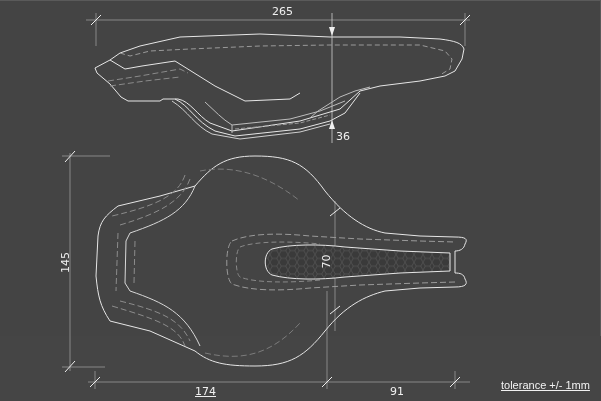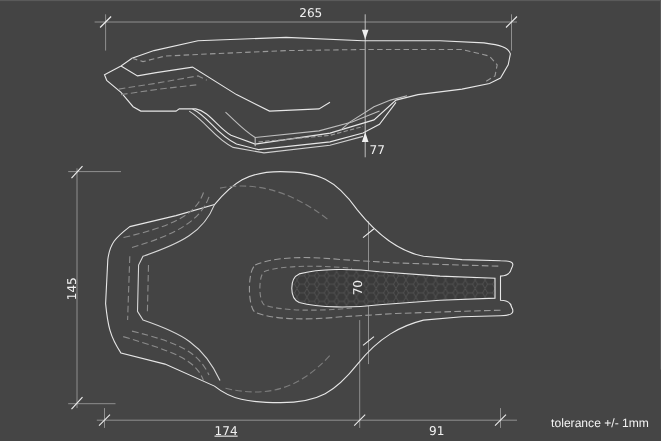--- a/index.html
+++ b/index.html
@@ -125,20 +125,20 @@
 
     <path d="M232,240 C250,232 280,232 310,235 L360,238 L420,240 L455,241
              M455,281 L420,282 L360,284 L310,287 C280,290 250,290 232,283 C225,278 225,245 232,240" stroke="#9a9a9a" stroke-dasharray="6,3"></path>
     <path d="M240,246 C255,240 290,240 320,243 M320,279 C290,282 255,282 240,276 C235,272 235,250 240,246" stroke="#8a8a8a" stroke-dasharray="5,3"></path>
 
     <path d="M272,248 C290,243 320,243 345,246 L400,250 L450,252 L450,270 L400,272 L345,276 C320,279 290,279 272,274 C263,270 263,252 272,248 Z" fill="url(#hex)" stroke="#e6e6e6" stroke-width="1"></path>
   </g>
 </svg>
 
 <span class="dim-label" style="left:272px;top:5px;">265</span>
-<span class="dim-label" style="left:336px;top:130px;">77</span>
+<span class="dim-label" style="left:336px;top:130px;">36</span>
 <span class="dim-label rot-ccw" style="left:55px;top:256px;">145</span>
 <span class="dim-label rot-ccw" style="left:319px;top:255px;">70</span>
 <span class="dim-label" style="left:195px;top:385px;text-decoration:underline;">174</span>
 <span class="dim-label" style="left:390px;top:385px;">91</span>
-<span class="tolerance" style="left:501px;top:379px;">tolerance +/- 1mm</span>
+<span class="tolerance" style="left:501px;top:379px;text-decoration:underline;">tolerance +/- 1mm</span>
 
 </div>
 
 </body></html>

